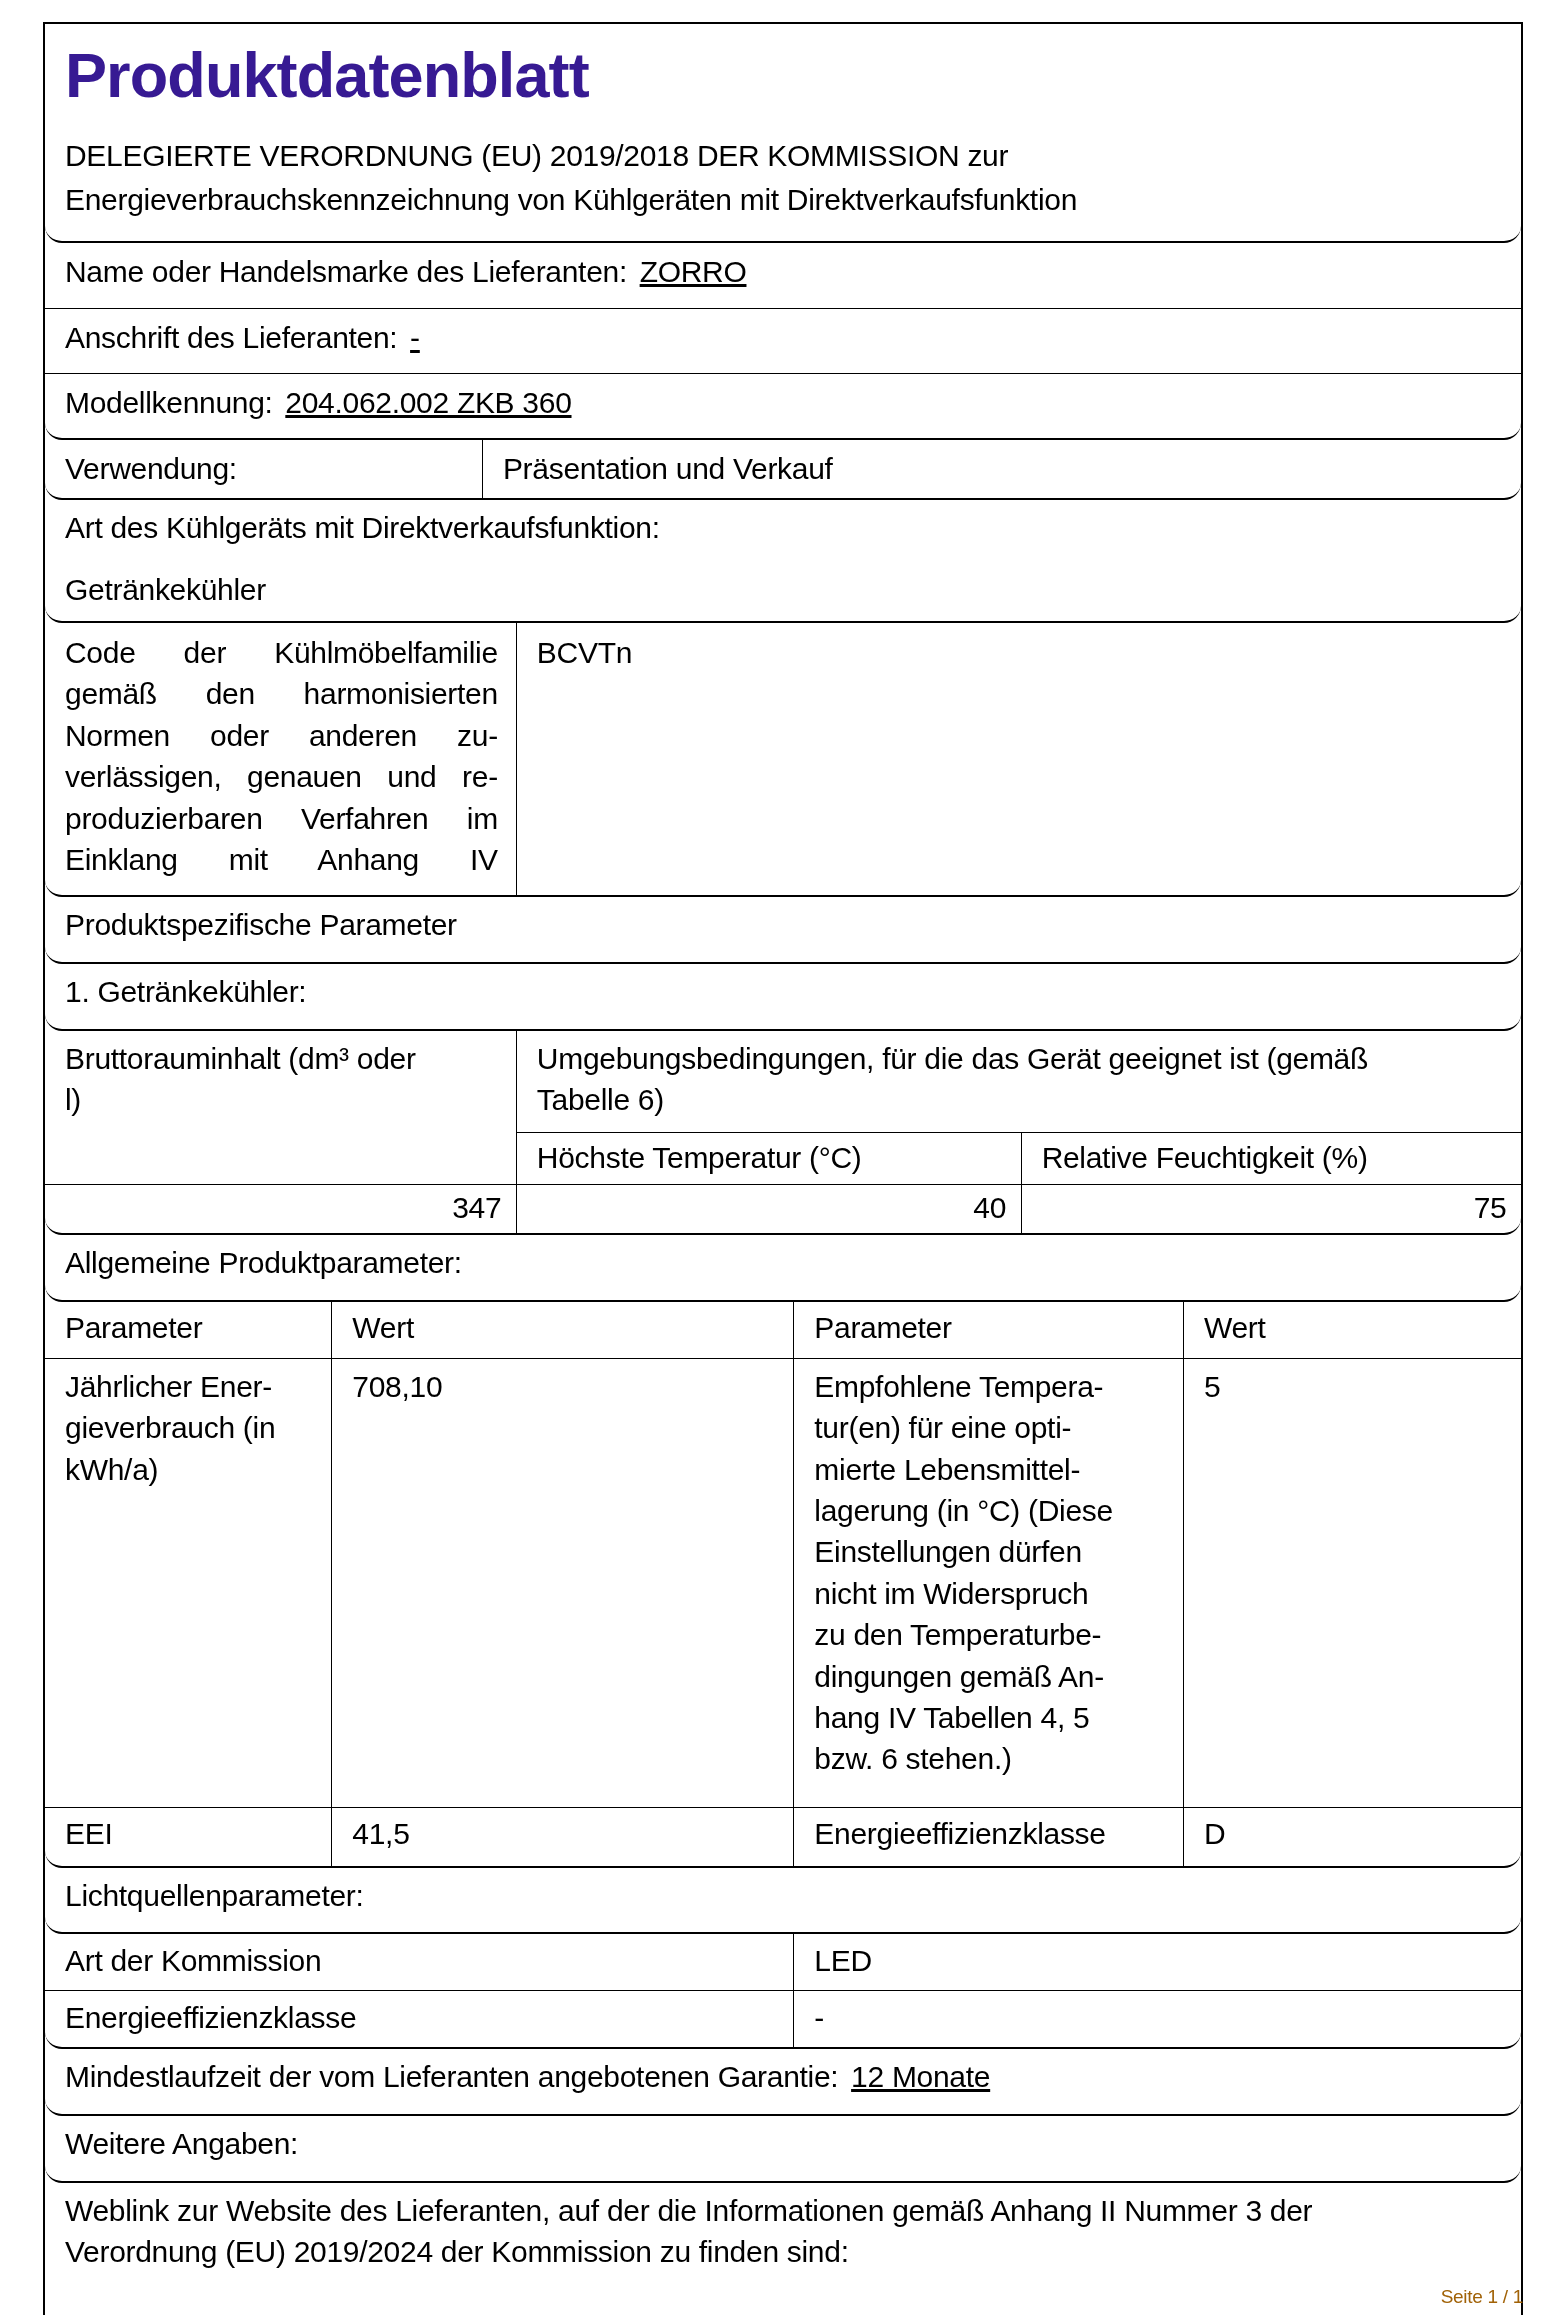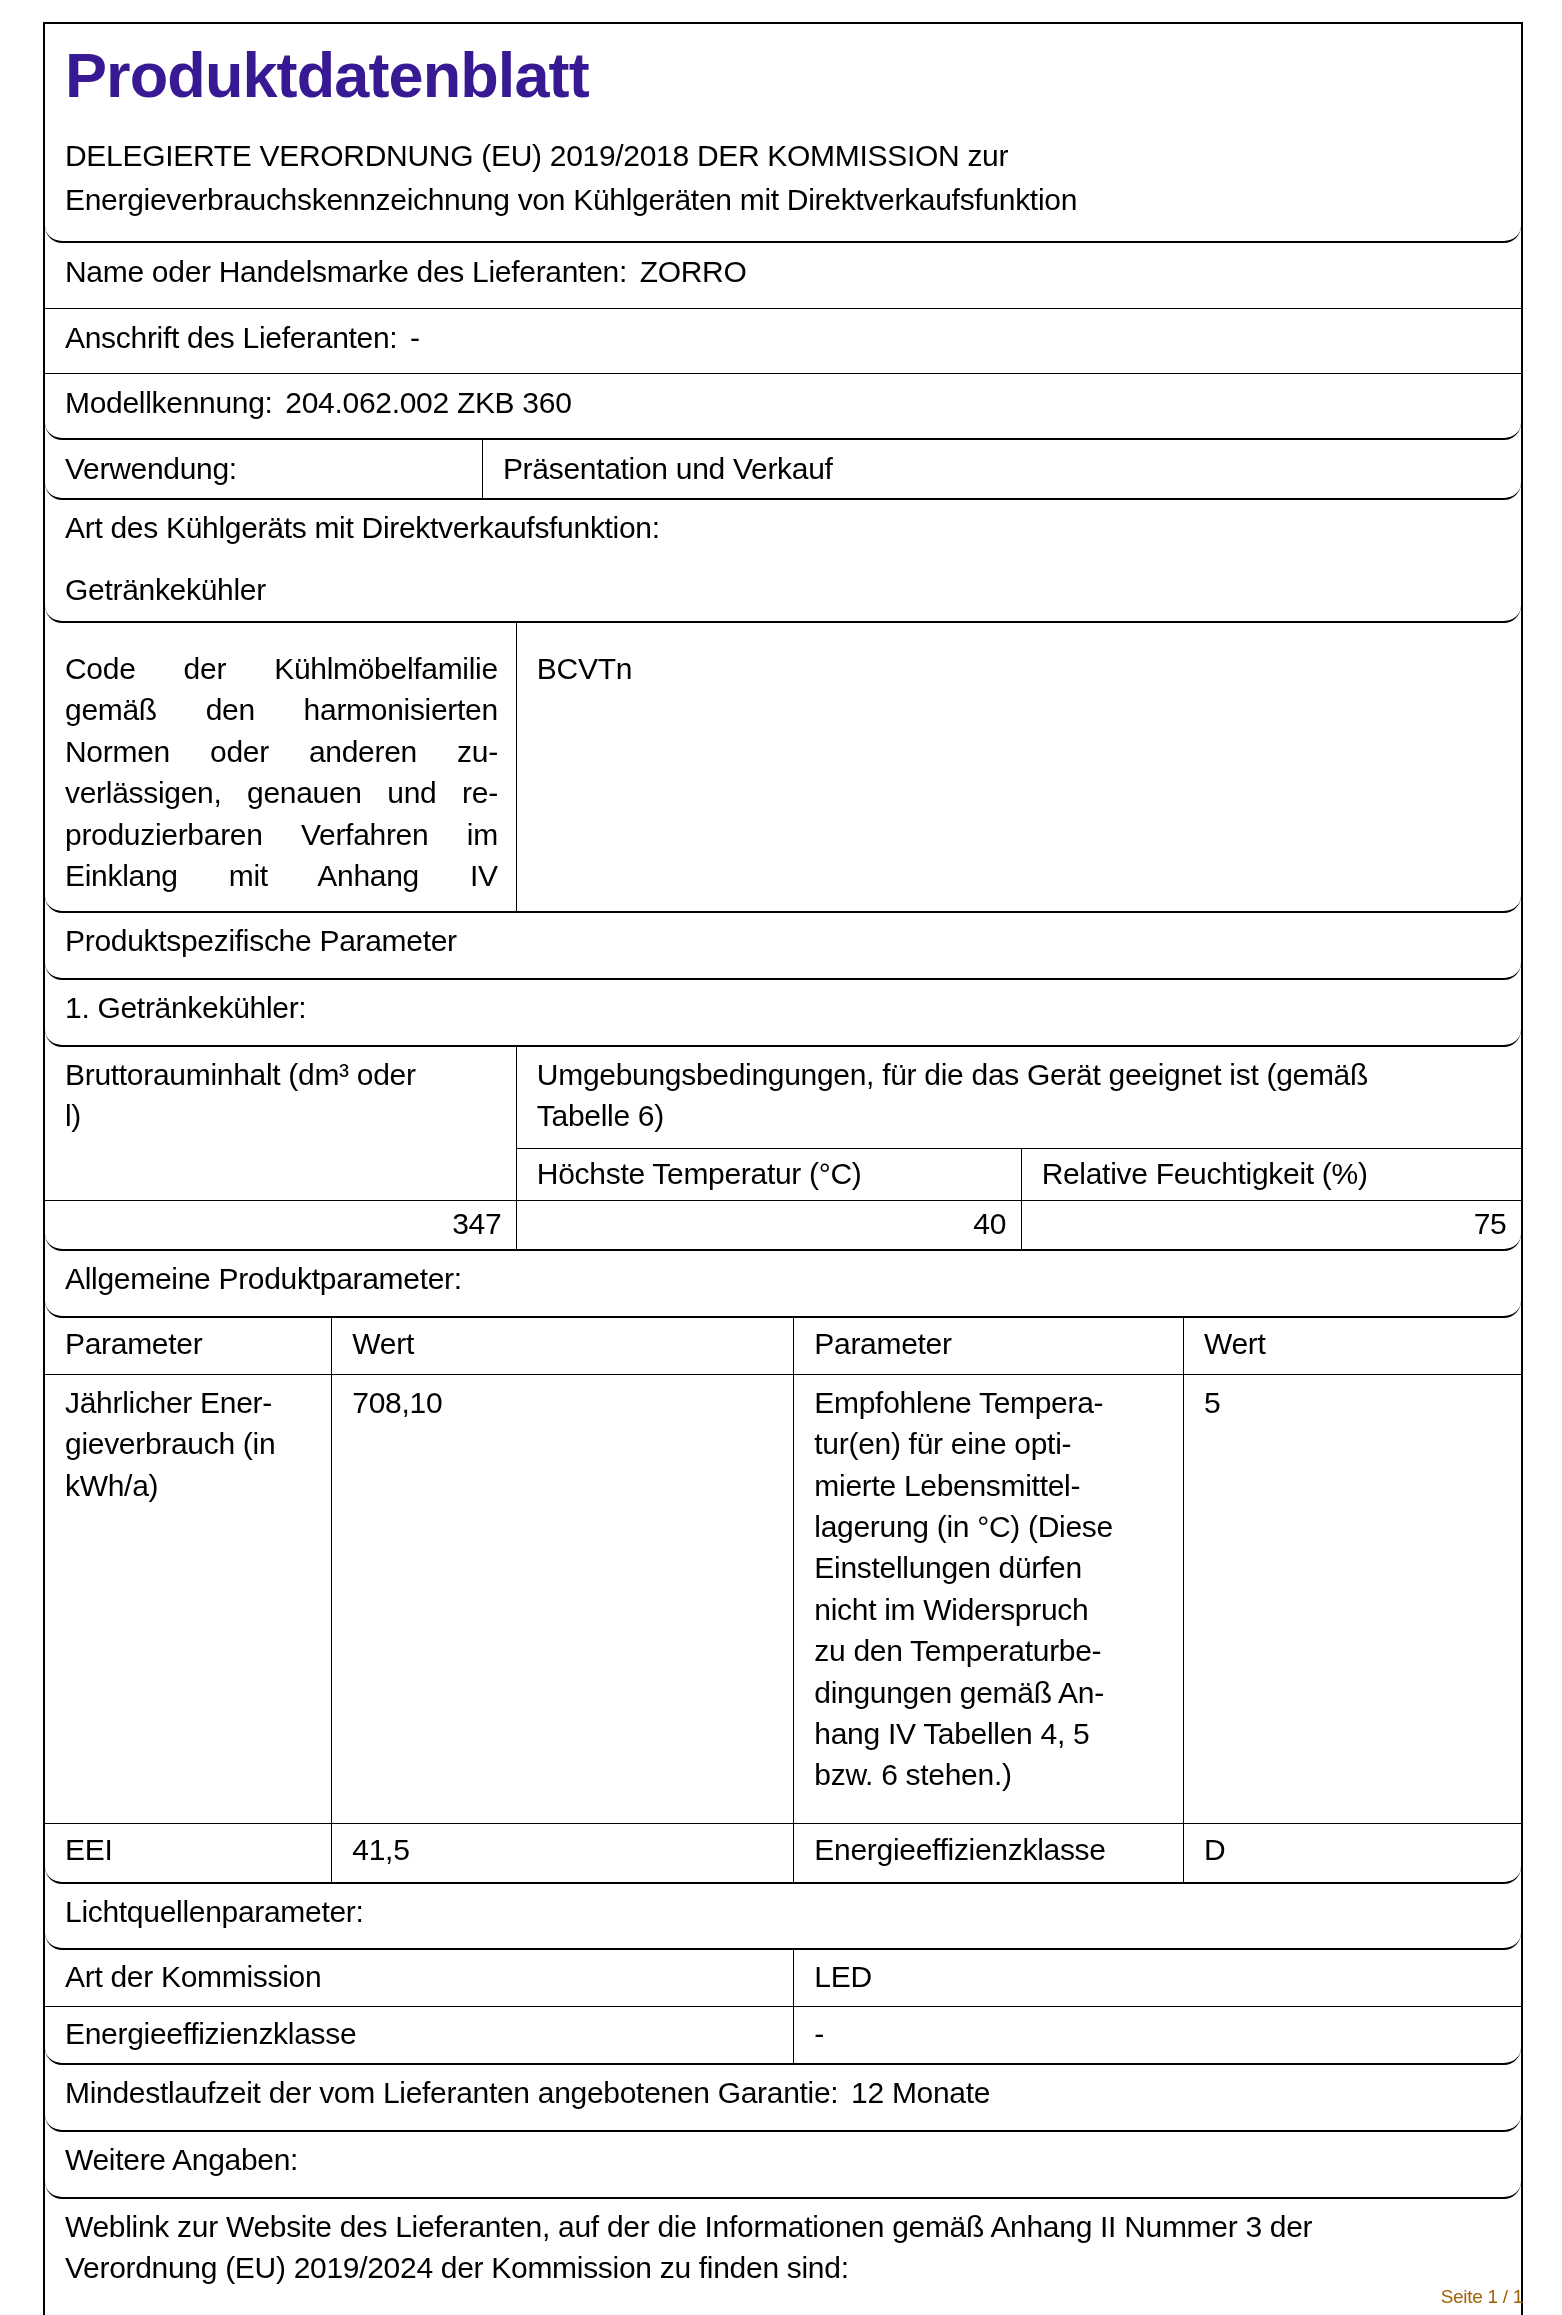--- a/index.html
+++ b/index.html
@@ -27,21 +27,21 @@
 
   .pre { white-space: pre-line; }
   .b { font-weight: normal; }
 
   
   .cell {
     font-size: 30px;
     line-height: 1.38;
     padding: 7.2px 18px 14.5px 20px;
   }
-  .val { margin-left: 12.7px; }
+  .val { margin-left: 12.7px; text-decoration: underline; }
 
   
   .headblock { padding: 14.5px 22px 20px 20px; }
   .title {
     font-size: 63px;
     line-height: 1.15;
     font-weight: bold;
     color: #371a93;
     letter-spacing: -0.9px;
     margin-bottom: 23.5px;
@@ -60,21 +60,21 @@
   .vline { border-left: 1.8px solid #000000; }
   .tline { border-top: 1.8px solid #000000; }
 
   .verwendung { grid-template-columns: 29.6% 1fr; min-height: 58px; }
   .verwendung .cell { padding-bottom: 9px; }
 
   .artblock { padding: 7.2px 20px 11px; min-height: 114px; }
   .art-val { margin-top: 14.5px; }
 
   .codegrid { grid-template-columns: 31.9% 1fr; }
-  .codegrid .cell { min-height: 268px; padding-top: 25px; }
+  .codegrid .cell { min-height: 268px; padding-top: 9px; }
   .just { text-align: justify; text-align-last: justify; }
 
   
   .brutto { grid-template-columns: 31.9% 34.2% 1fr; }
   .cA { grid-row: 1 / 3; grid-column: 1; }
   .cB { grid-column: 2 / 4; grid-row: 1; min-height: 101px; padding-bottom: 11px; }
   .cSub { min-height: 51px; padding-top: 4.5px; padding-bottom: 5.4px; }
   .num {
     min-height: 47px;
     padding: 3.6px 14.5px 5.4px 20px;

